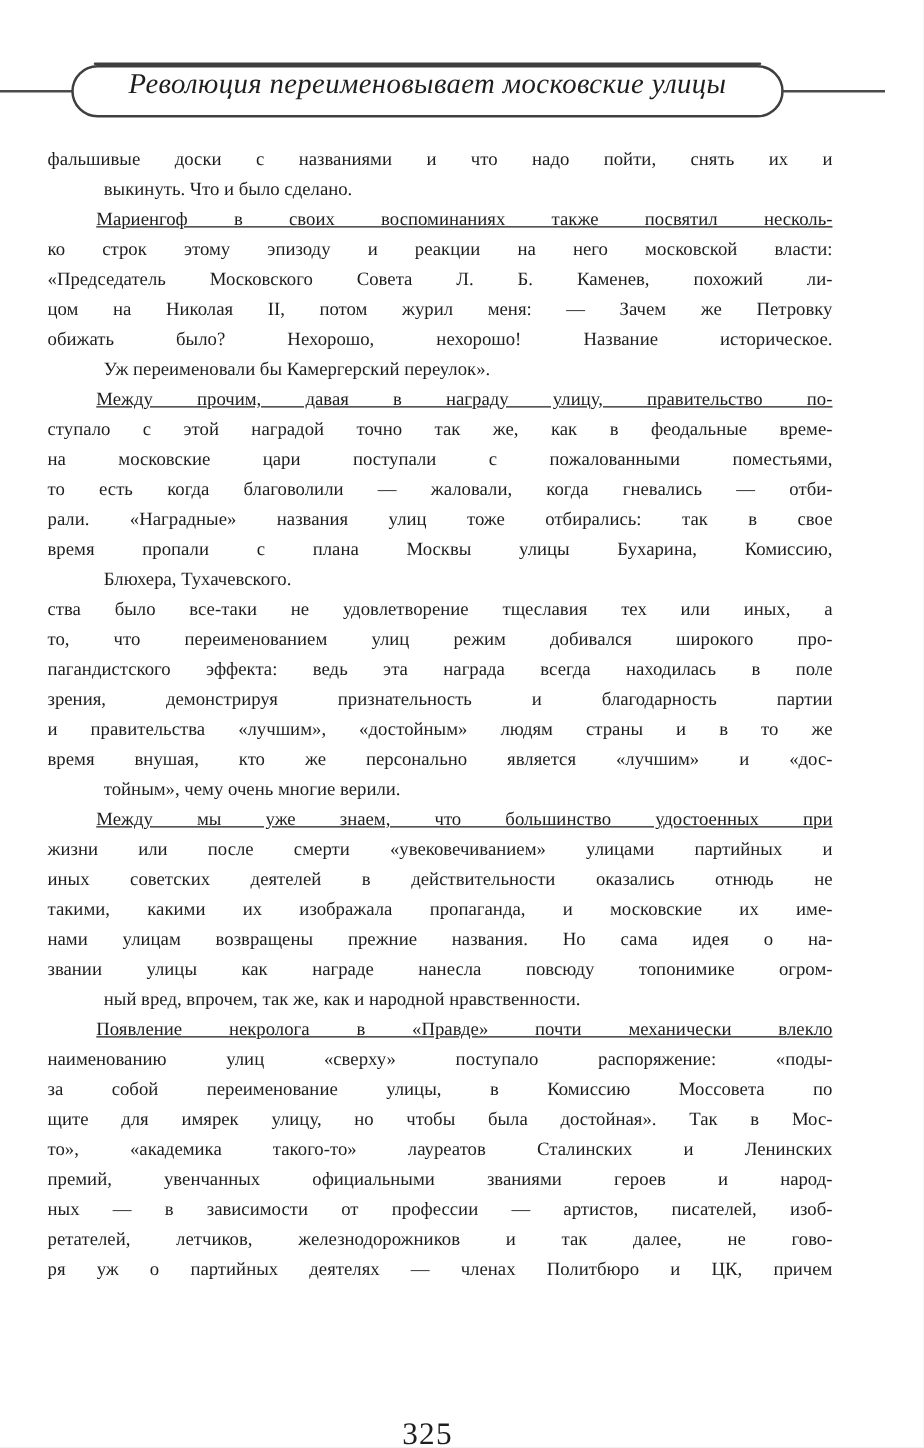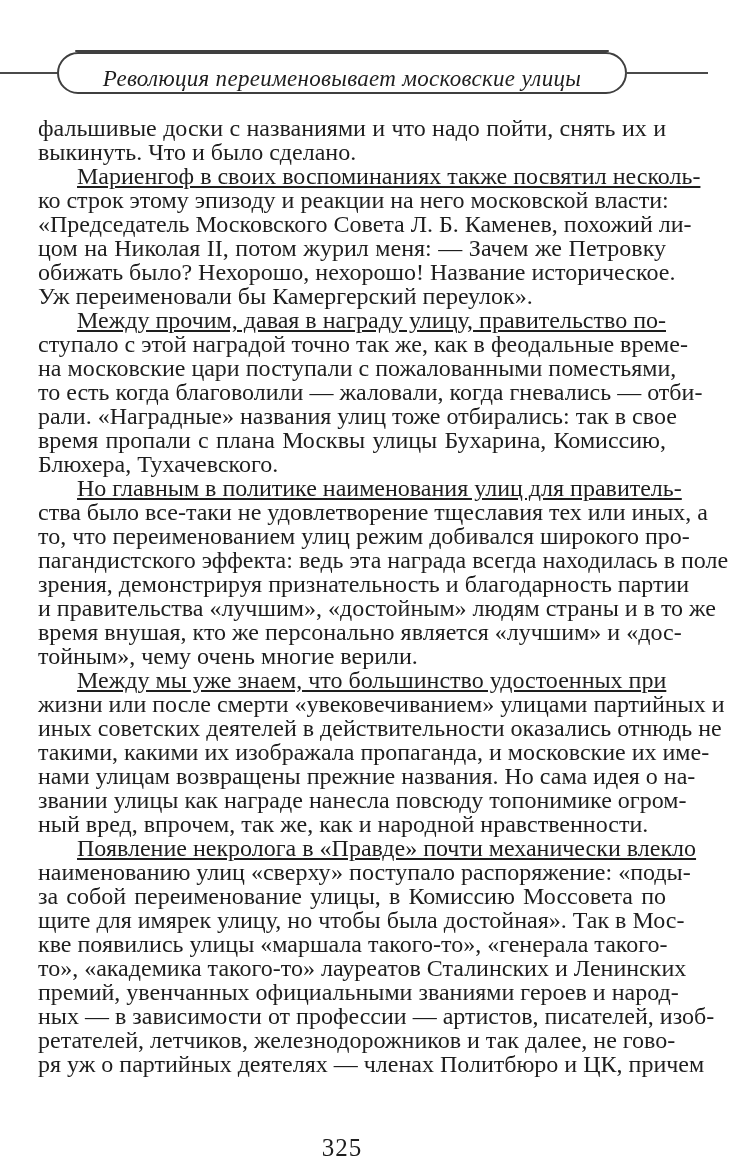--- a/index.html
+++ b/index.html
@@ -34,21 +34,21 @@
     position: absolute;
     left: 57px;
     top: 1px;
     width: 570px;
     height: 42px;
     box-sizing: border-box;
     border: 2px solid #3f3f3f;
     border-radius: 22px;
     background: #ffffff;
     display: flex;
-    align-items: flex-end;
+    align-items: flex-start;
     justify-content: center;
   }
   
   .title-pill::before {
     content: "";
     position: absolute;
     top: -4px;
     left: 16px;
     right: 16px;
     height: 2px;
@@ -62,29 +62,29 @@
     white-space: nowrap;
     color: #1e1e1e;
   }
 
   
   .body-text {
     position: absolute;
     left: 38px;
     top: 116px;
     width: 628px;
-    font-size: 24px;
+    font-size: 15px;
     line-height: 24px;
   }
   .line {
     white-space: nowrap;         
     text-align: justify;
     text-align-last: justify;    
   }
-  .line.last { text-align-last: left; }   
+  .line.last { text-align-last: left; margin-left: 45px; }   
   .line.indent { text-indent: 39px; text-decoration: underline; }     
 
   
   .page-number {
     position: absolute;
     top: 1090px;
     left: 0;
     width: 684px;
     text-align: center;
     font-size: 25px;
@@ -122,21 +122,20 @@
       <div>
         <div class="line indent">Между прочим, давая в награду улицу, правительство по-</div>
         <div class="line">ступало с этой наградой точно так же, как в феодальные време-</div>
         <div class="line">на московские цари поступали с пожалованными поместьями,</div>
         <div class="line">то есть когда благоволили — жаловали, когда гневались — отби-</div>
         <div class="line">рали. «Наградные» названия улиц тоже отбирались: так в свое</div>
         <div class="line">время пропали с плана Москвы улицы Бухарина, Комиссию,</div>
         <div class="line last">Блюхера, Тухачевского.</div>
       </div>
       <div>
-        <div class="line indent">Но главным в политике наименования улиц для правитель-</div>
         <div class="line">ства было все-таки не удовлетворение тщеславия тех или иных, а</div>
         <div class="line">то, что переименованием улиц режим добивался широкого про-</div>
         <div class="line">пагандистского эффекта: ведь эта награда всегда находилась в поле</div>
         <div class="line">зрения, демонстрируя признательность и благодарность партии</div>
         <div class="line">и правительства «лучшим», «достойным» людям страны и в то же</div>
         <div class="line">время внушая, кто же персонально является «лучшим» и «дос-</div>
         <div class="line last">тойным», чему очень многие верили.</div>
       </div>
       <div>
         <div class="line indent">Между мы уже знаем, что большинство удостоенных при</div>
@@ -145,21 +144,20 @@
         <div class="line">такими, какими их изображала пропаганда, и московские их име-</div>
         <div class="line">нами улицам возвращены прежние названия. Но сама идея о на-</div>
         <div class="line">звании улицы как награде нанесла повсюду топонимике огром-</div>
         <div class="line last">ный вред, впрочем, так же, как и народной нравственности.</div>
       </div>
       <div>
         <div class="line indent">Появление некролога в «Правде» почти механически влекло</div>
         <div class="line">наименованию улиц «сверху» поступало распоряжение: «поды-</div>
         <div class="line">за собой переименование улицы, в Комиссию Моссовета по</div>
         <div class="line">щите для имярек улицу, но чтобы была достойная». Так в Мос-</div>
-        <div class="line">кве появились улицы «маршала такого-то», «генерала такого-</div>
         <div class="line">то», «академика такого-то» лауреатов Сталинских и Ленинских</div>
         <div class="line">премий, увенчанных официальными званиями героев и народ-</div>
         <div class="line">ных — в зависимости от профессии — артистов, писателей, изоб-</div>
         <div class="line">ретателей, летчиков, железнодорожников и так далее, не гово-</div>
         <div class="line">ря уж о партийных деятелях — членах Политбюро и ЦК, причем</div>
       </div>
     </div>
 
   <div class="page-number">325</div>
 

